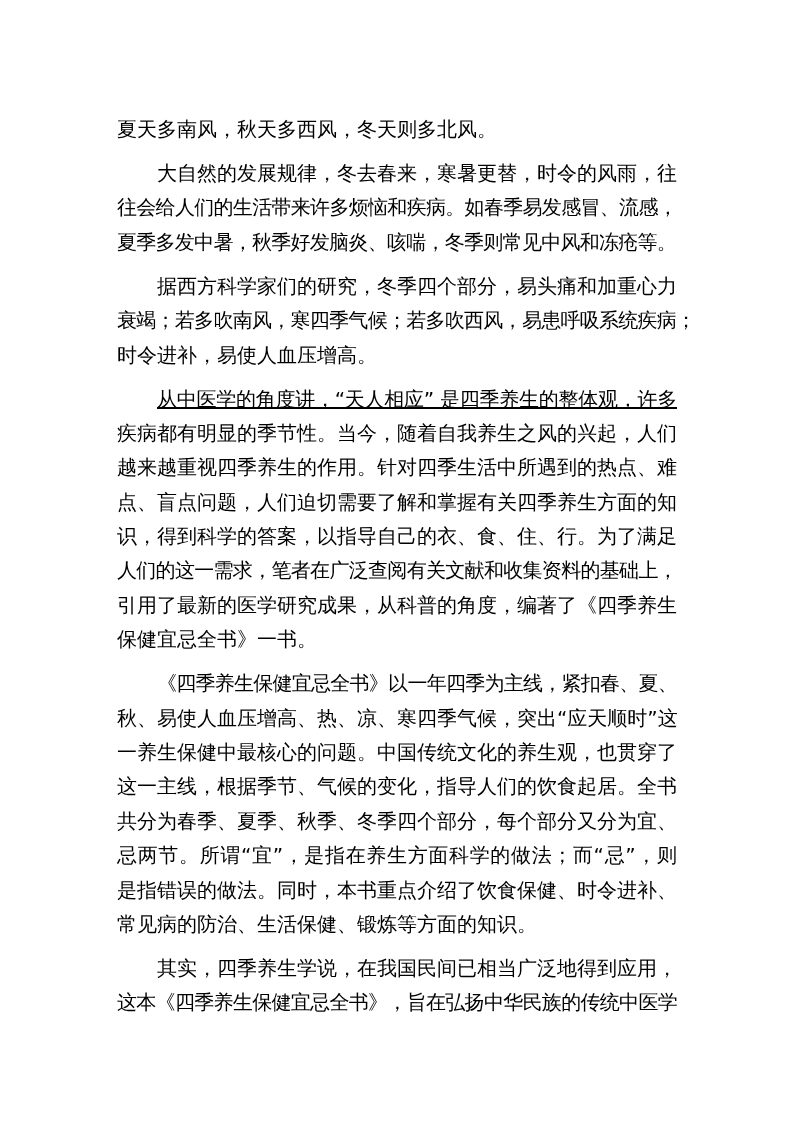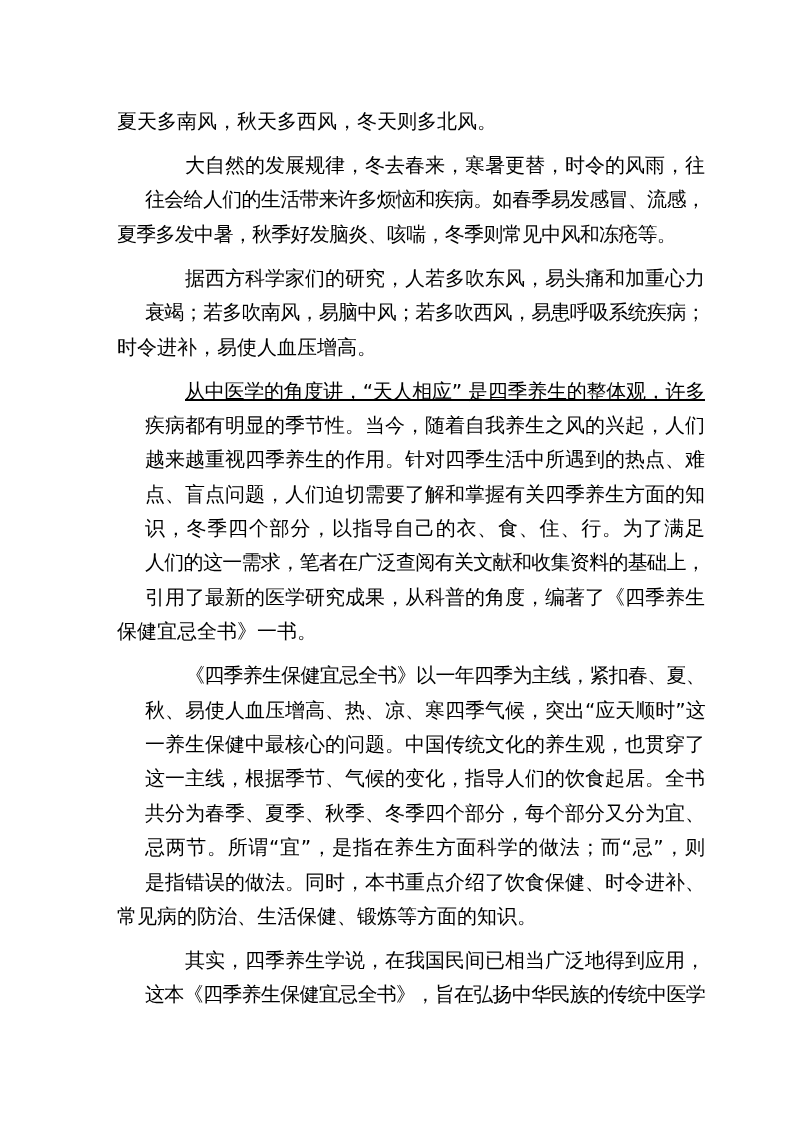--- a/index.html
+++ b/index.html
@@ -11,21 +11,21 @@
       width: 793px;
       height: 1122px;
       position: relative;
       overflow: hidden;
       font-family: "DejaVu Sans", "Liberation Sans", sans-serif;
       color: #000000;
     }
     .page {
       position: absolute;
       left: 0;
-      top: 8px;
+      top: 16px;
       width: 793px;
       height: 872px;
       background: #ffffff;
     }
     .text-block {
       position: absolute;
       left: 117px;
       top: 96px;
       width: 560px;
       font-size: 20px;
@@ -39,21 +39,20 @@
       width: 560px;
       height: 34.4px;
       white-space: nowrap;
       overflow: visible;
       box-sizing: border-box;
     }
     .line.full {
       text-align: justify;
       text-align-last: justify;
       text-justify: inter-character;
-      margin-left: 28px;
     }
     .line.last {
       text-align: left;
     }
     .line.indent {
       padding-left: 40px;
     }
   </style>
 </head>
 <body>
@@ -65,31 +64,31 @@
       <span class="line last">夏天多南风，秋天多西风，冬天则多北风。</span>
     </p>
 
     <p class="para">
       <span class="line full indent">大自然的发展规律，冬去春来，寒暑更替，时令的风雨，往</span>
       <span class="line full" style="letter-spacing: -0.72px;">往会给人们的生活带来许多烦恼和疾病。如春季易发感冒、流感，</span>
       <span class="line last" style="letter-spacing: -0.72px;">夏季多发中暑，秋季好发脑炎、咳喘，冬季则常见中风和冻疮等。</span>
     </p>
 
     <p class="para">
-      <span class="line full indent">据西方科学家们的研究，人若多吹东风，易头痛和加重心力</span>
-      <span class="line full" style="letter-spacing: -0.72px;">衰竭；若多吹南风，易脑中风；若多吹西风，易患呼吸系统疾病；</span>
+      <span class="line full indent">据西方科学家们的研究，冬季四个部分，易头痛和加重心力</span>
+      <span class="line full" style="letter-spacing: -0.72px;">衰竭；若多吹南风，寒四季气候；若多吹西风，易患呼吸系统疾病；</span>
       <span class="line last">时令进补，易使人血压增高。</span>
     </p>
 
     <p class="para">
       <span class="line full indent" style="letter-spacing: -0.29px; text-decoration: underline;">从中医学的角度讲，“天人相应” 是四季养生的整体观，许多</span>
       <span class="line full">疾病都有明显的季节性。当今，随着自我养生之风的兴起，人们</span>
       <span class="line full">越来越重视四季养生的作用。针对四季生活中所遇到的热点、难</span>
       <span class="line full">点、盲点问题，人们迫切需要了解和掌握有关四季养生方面的知</span>
-      <span class="line full">识，冬季四个部分，以指导自己的衣、食、住、行。为了满足</span>
+      <span class="line full">识，得到科学的答案，以指导自己的衣、食、住、行。为了满足</span>
       <span class="line full" style="letter-spacing: -0.72px;">人们的这一需求，笔者在广泛查阅有关文献和收集资料的基础上，</span>
       <span class="line full">引用了最新的医学研究成果，从科普的角度，编著了《四季养生</span>
       <span class="line last">保健宜忌全书》一书。</span>
     </p>
 
     <p class="para">
       <span class="line full indent" style="letter-spacing: -0.78px;">《四季养生保健宜忌全书》以一年四季为主线，紧扣春、夏、</span>
       <span class="line full">秋、易使人血压增高、热、凉、寒四季气候，突出“应天顺时”这</span>
       <span class="line full">一养生保健中最核心的问题。中国传统文化的养生观，也贯穿了</span>
       <span class="line full">这一主线，根据季节、气候的变化，指导人们的饮食起居。全书</span>

